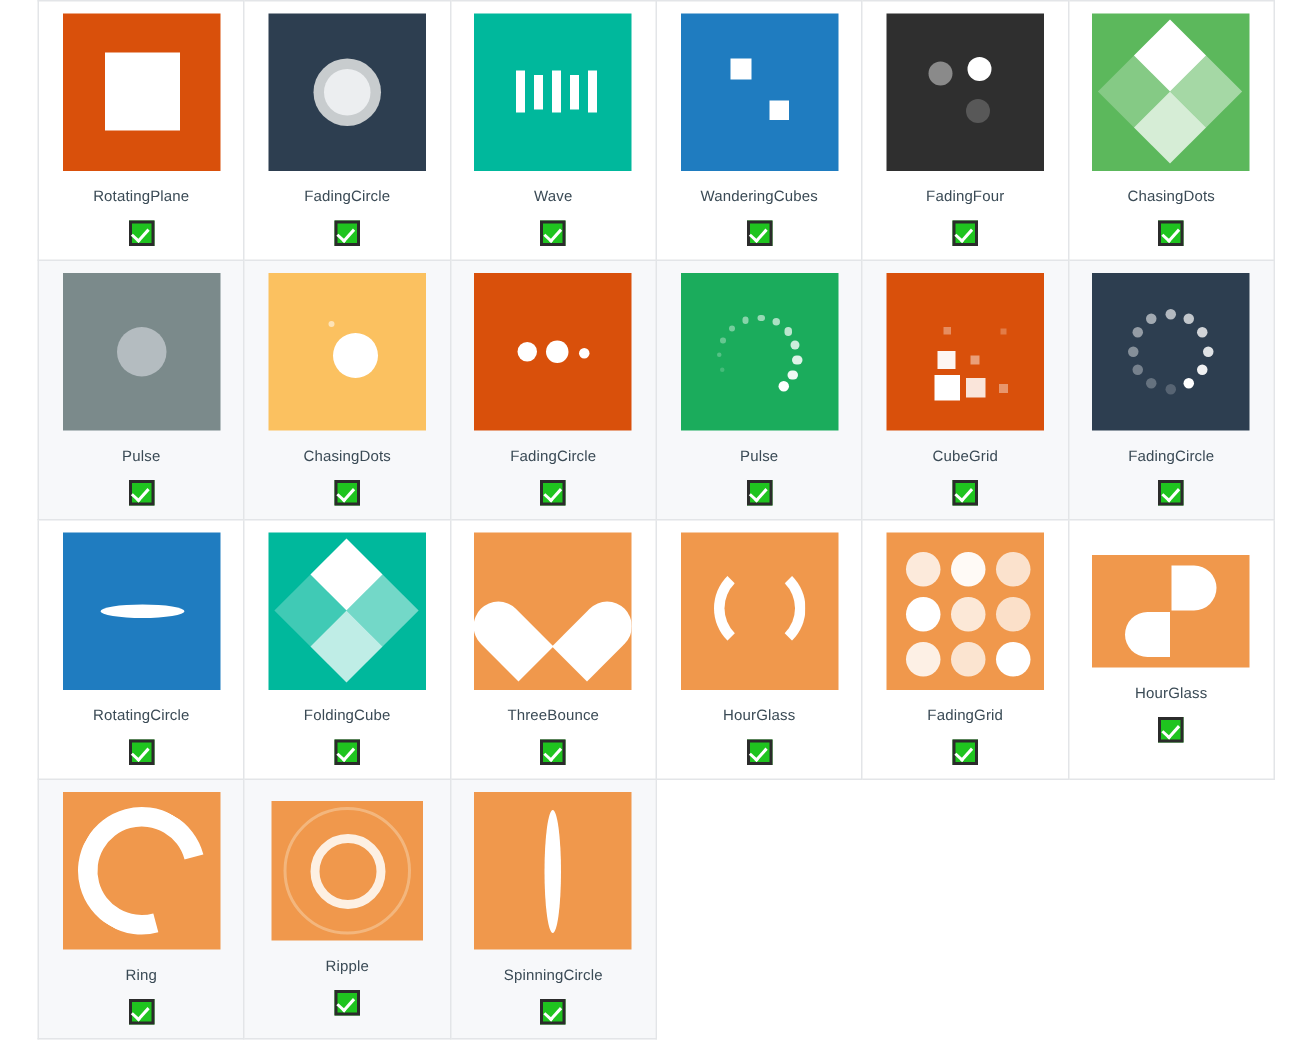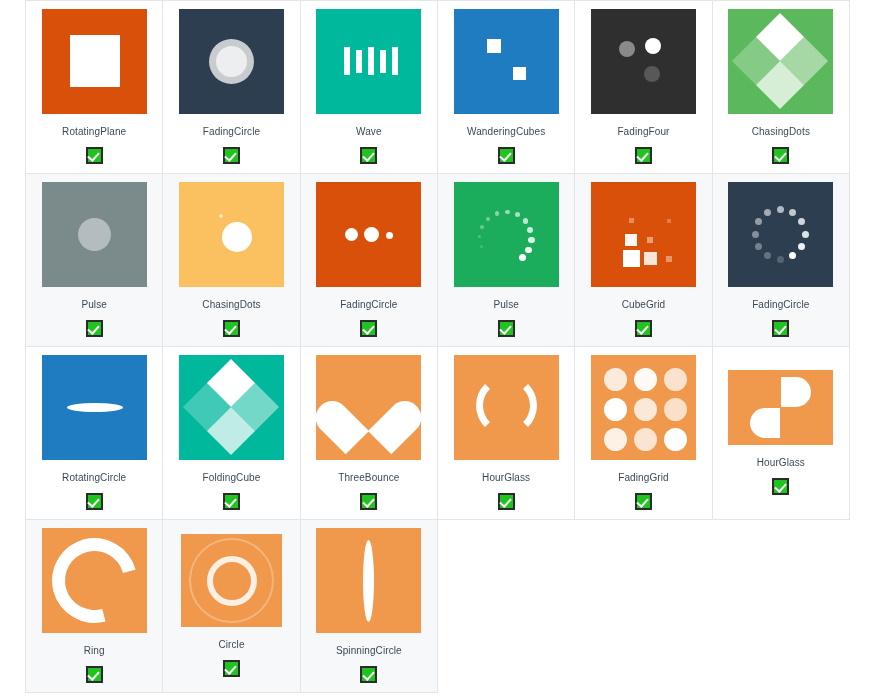--- a/index.html
+++ b/index.html
@@ -400,21 +400,21 @@
             <div class="cap">Ring</div>
             <div class="check" title="enabled"></div>
           </div>
         </td>
         <td>
           <div class="cell-inner">
             <div class="spinner-img smaller" style="background:#f0984c">
               <div class="abs rpl2"></div>
               <div class="abs rpl1"></div>
             </div>
-            <div class="cap">Circle</div>
+            <div class="cap">Ripple</div>
             <div class="check" title="enabled"></div>
           </div>
         </td>
         <td>
           <div class="cell-inner">
             <div class="spinner-img" style="background:#f0984c">
               <div class="abs sc"></div>
             </div>
             <div class="cap">SpinningCircle</div>
             <div class="check" title="enabled"></div>

